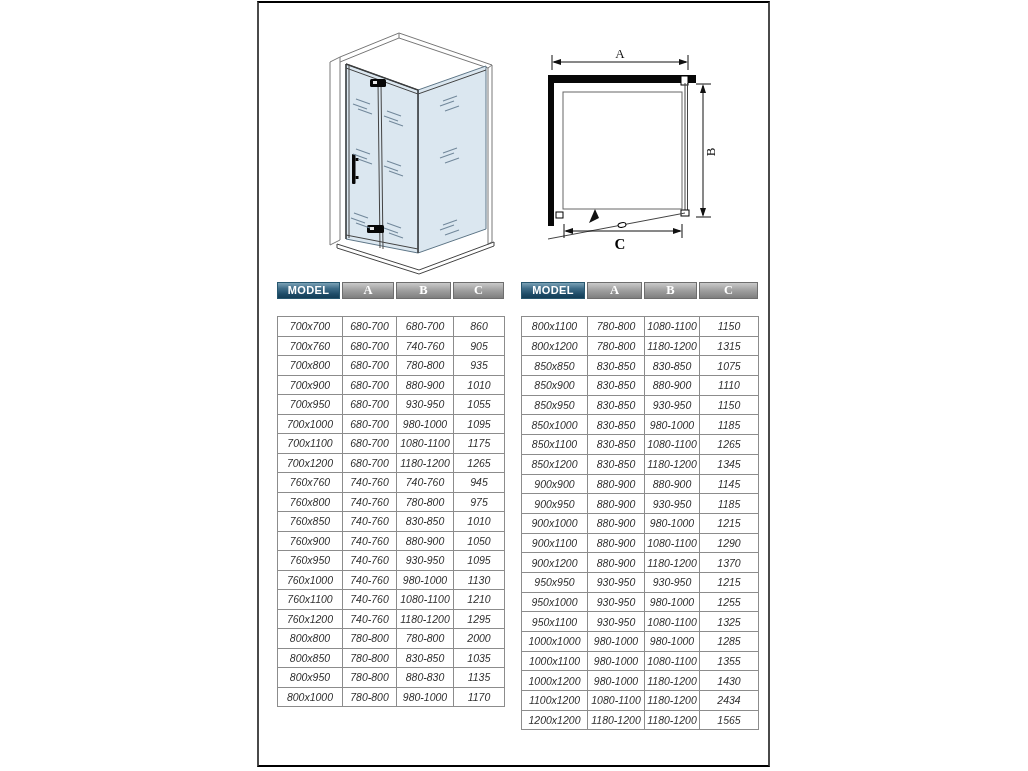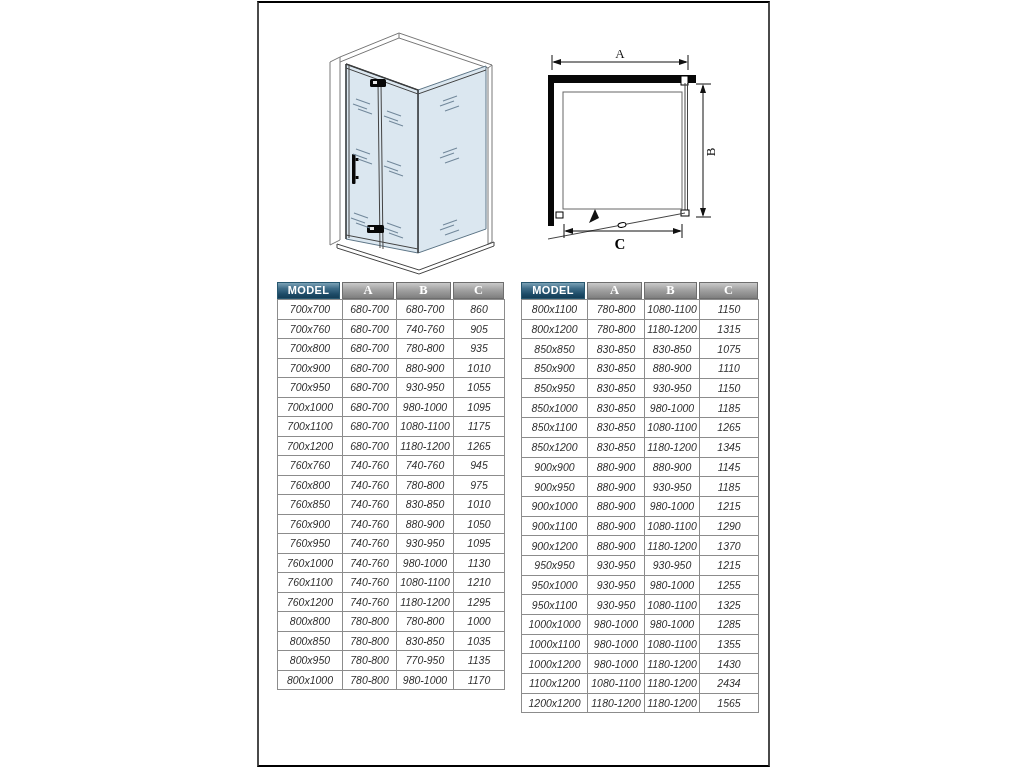--- a/index.html
+++ b/index.html
@@ -12,21 +12,21 @@
     background:#fff;
     border:2px solid #4a4a4a;border-top-color:#000;border-bottom-color:#000;
   }
   .diagrams-svg{position:absolute;left:0;top:0;}
 
   
   .size-table{position:absolute;}
   .t0{left:18px;top:279px;width:227px;}
   .t1{left:262px;top:279px;width:237px;}
 
-  .thead{display:flex;height:14px;margin-bottom:3px;border-radius:8px;}
+  .thead{display:flex;height:14px;margin-bottom:20px;border-radius:8px;}
   .th{
     box-sizing:border-box;height:17px;line-height:16px;text-align:center;
     color:#fff;font-weight:bold;border-right:2px solid #fff;
   }
   .th:last-child{border-right:none;}
   .th-model{
     font-size:11px;letter-spacing:.4px;
     background:linear-gradient(180deg,#86abbe 0%,#3f6d88 38%,#1d4b67 72%,#123a52 100%);
     box-shadow:inset 0 0 0 1px #27576f;
   }
@@ -269,32 +269,32 @@
           <tr>
             <td>760x1200</td>
             <td>740-760</td>
             <td>1180-1200</td>
             <td>1295</td>
           </tr>
           <tr>
             <td>800x800</td>
             <td>780-800</td>
             <td>780-800</td>
-            <td>1000</td>
+            <td>2000</td>
           </tr>
           <tr>
             <td>800x850</td>
             <td>780-800</td>
             <td>830-850</td>
             <td>1035</td>
           </tr>
           <tr>
             <td>800x950</td>
             <td>780-800</td>
-            <td>770-950</td>
+            <td>880-830</td>
             <td>1135</td>
           </tr>
           <tr>
             <td>800x1000</td>
             <td>780-800</td>
             <td>980-1000</td>
             <td>1170</td>
           </tr>
         </tbody>
     </table>

